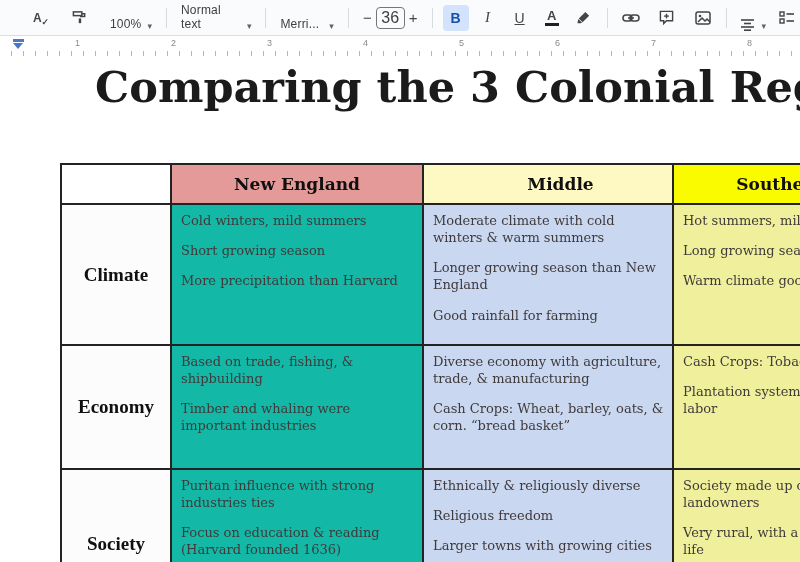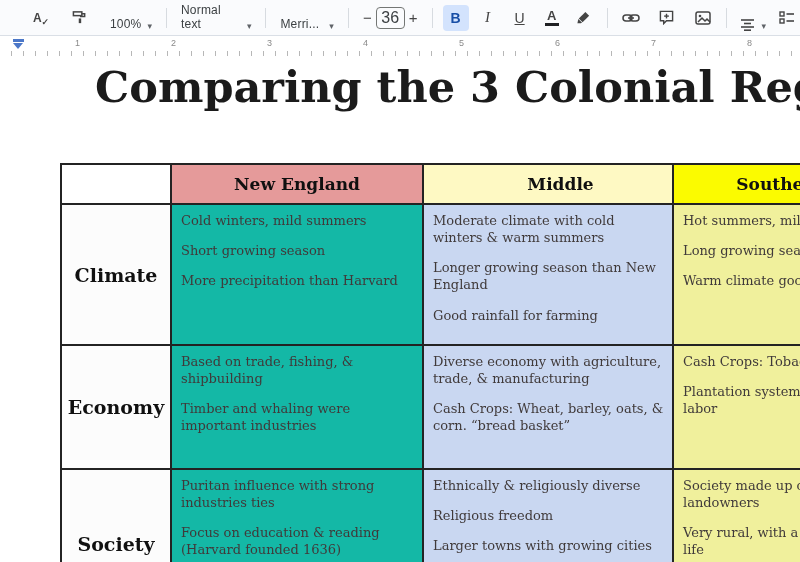--- a/index.html
+++ b/index.html
@@ -56,21 +56,21 @@
   thead th { height:40px; text-align:center; vertical-align:middle;
      font-size:17px; font-weight:700; color:#101010; }
   th.corner { background:#fff; }
   th.head-ne  { background:#e59a9a; }
   th.head-mid { background:#fef9c3;padding-left:25px; }
   th.head-sou { background:#fbfb00; }
   td.cell-ne  { background:#14b8a6; }
   td.cell-mid { background:#c9d7f1; }
   td.cell-sou { background:#f0f09c; }
   th.row-label { background:#fcfcfc; text-align:center; vertical-align:middle;
-     font-size:19px; font-weight:700; color:#101010; }
+     font-size:19px; font-weight:700; color:#101010;font-family:Liberation Serif, serif; }
   tbody td { vertical-align:top; padding:7px 8px 4px 9px; }
   tbody tr:nth-child(1) { height:141px; }
   tbody tr:nth-child(2) { height:124px; }
   tbody tr:nth-child(3) { height:150px; }
   .cellp { font-size:13px; line-height:1.32; color:#403a3a; margin:0 0 13px; }
 </style>
 </head>
 <body>
 
 <div class="toolbar">

